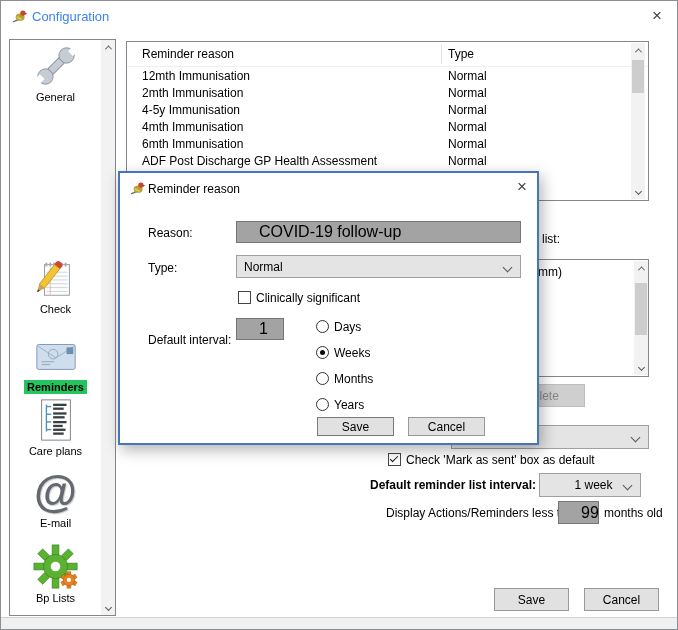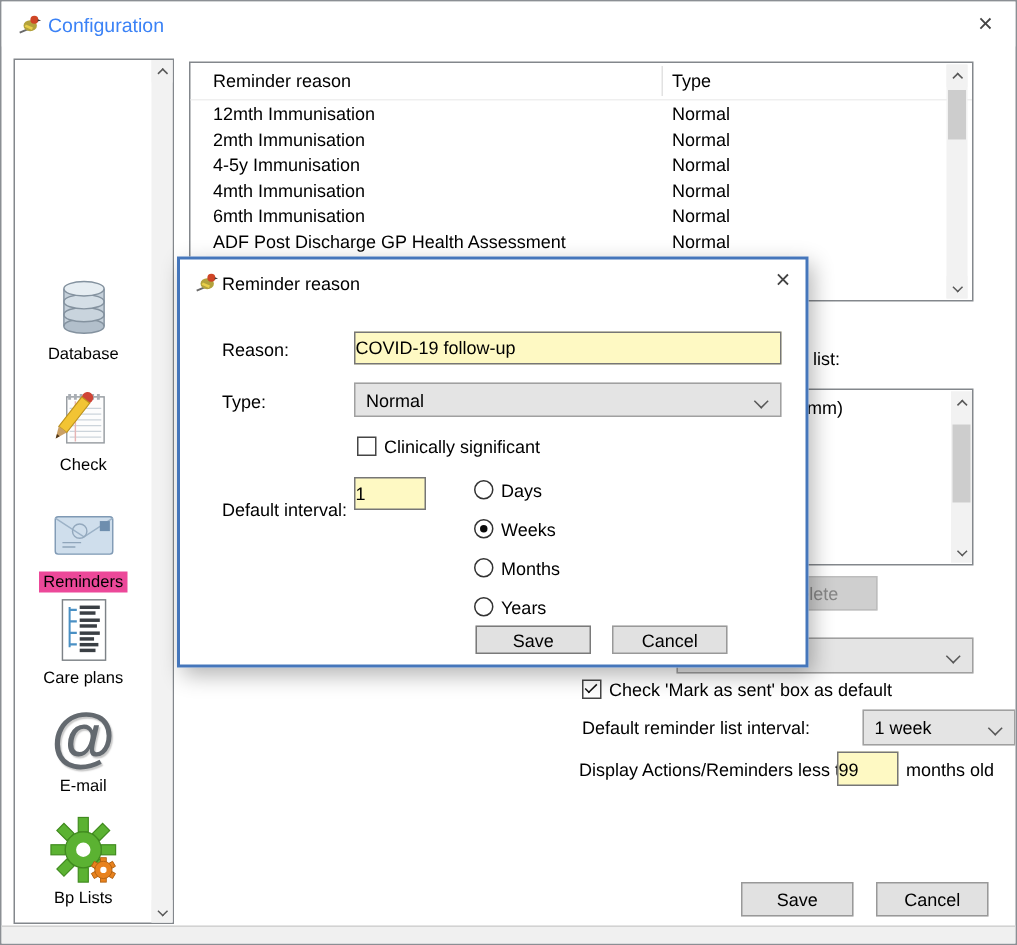--- a/index.html
+++ b/index.html
@@ -12,21 +12,21 @@
   .close-x{position:absolute;font-size:17px;color:#444;line-height:1;cursor:default;}
 
   
   .bird{position:absolute;width:17px;height:17px;}
 
   
   #sidebar{position:absolute;left:8px;top:38px;width:107px;height:577px;background:#fff;border:1px solid #83878c;box-sizing:border-box;}
   .side-item{position:absolute;left:0;width:91px;text-align:center;}
   .side-item .icn{height:48px;display:flex;align-items:center;justify-content:center;}
   .slabel{font-size:11px;color:#000;display:inline-block;padding:1px 3px;}
-  .slabel.sel{background:#ec4899;}
+  .slabel.sel{background:#22c55e;font-weight:bold;}
 
   
   .vscroll{position:absolute;background:#f2f2f2;}
   .sb-arrow{position:absolute;left:0;width:100%;height:15px;display:flex;align-items:center;justify-content:center;background:#f2f2f2;}
   .sb-thumb{position:absolute;left:1px;right:1px;background:#cdcdcd;}
   .chev{width:6px;height:6px;border-right:1.5px solid #585858;border-bottom:1.5px solid #585858;transform:rotate(45deg);display:inline-block;}
   .chev.up{transform:rotate(-135deg) translate(-1px,-1px);}
   .chev.sm{width:4px;height:4px;}
 
   
@@ -34,21 +34,21 @@
   .thead{position:absolute;left:0;top:0;width:100%;height:24px;}
   .thead .c1{position:absolute;left:15px;top:5px;}
   .thead .c2{position:absolute;left:321px;top:5px;}
   .hdiv{position:absolute;left:314px;top:2px;width:1px;height:20px;background:#e2e2e2;}
   .hline{position:absolute;left:0;top:24px;width:100%;height:1px;background:#efefef;}
   .trow{position:absolute;left:0;width:100%;height:17px;}
   .trow .c1{position:absolute;left:15px;top:2px;}
   .trow .c2{position:absolute;left:321px;top:2px;}
 
   
-  .tbox{position:absolute;background:#fef9c3;border:1px solid #767676;box-sizing:border-box;display:flex;align-items:center;padding-left:0;font-size:12px;}
+  .tbox{position:absolute;background:#a3a3a3;border:1px solid #767676;box-sizing:border-box;display:flex;align-items:center;padding-left:22px;font-size:16px;}
   .combo{position:absolute;background:#e4e4e4;border:1px solid #a0a0a0;box-sizing:border-box;display:flex;align-items:center;padding-left:7px;font-size:12px;}
   .combo .chev{position:absolute;right:9px;top:8px;}
   .btn{position:absolute;background:#e1e1e1;border:1px solid #999;box-sizing:border-box;display:flex;align-items:center;justify-content:center;font-size:12px;}
   .btn.disabled{background:#cfcfcf;border-color:#bdbdbd;color:#868686;}
   .chk{position:absolute;width:13px;height:13px;border:1px solid #454545;background:#fff;box-sizing:border-box;}
   .chk.checked::after{content:"";position:absolute;left:1px;top:2px;width:7px;height:3px;border-left:1.6px solid #111;border-bottom:1.6px solid #111;transform:rotate(-45deg);}
   .radio{position:absolute;width:13px;height:13px;border:1px solid #333;border-radius:50%;background:#fff;box-sizing:border-box;}
   .radio.sel::after{content:"";display:block;width:5px;height:5px;margin:3px;border-radius:50%;background:#0a0a0a;}
 
   
@@ -73,33 +73,33 @@
       <ellipse cx="8.6" cy="8.6" rx="4.2" ry="3.4" fill="#b3a23c"></ellipse>
       <path d="M5.5 8.5 L10 10.5" stroke="#e9cf49" stroke-width="1.6" fill="none"></path>
       <circle cx="11.2" cy="4.8" r="2.5" fill="#cf4526"></circle>
       <path d="M13.4 4.6 L15.4 5.4 L13.2 6" fill="#3c3c3c"></path>
     </svg>
     <span id="title-text">Configuration</span>
     <span class="close-x" style="left:651px;top:6px;">×</span>
   </div>
 
   <div id="sidebar">
-    <div class="side-item" style="top:140px;">
+    <div class="side-item" style="top:2px;">
       <div class="icn">
         <svg width="46" height="46" viewBox="0 0 48 48">
-          <rect x="10" y="12" width="28" height="26" fill="#c5d0da"></rect>
-          <ellipse cx="24" cy="38" rx="14" ry="5" fill="#b2bfcb" stroke="#84929f"></ellipse>
-          <ellipse cx="24" cy="30" rx="14" ry="5" fill="#c9d4dd" stroke="#84929f"></ellipse>
-          <ellipse cx="24" cy="21" rx="14" ry="5" fill="#d4dee6" stroke="#84929f"></ellipse>
-          <ellipse cx="24" cy="12" rx="14" ry="5" fill="#e6edf2" stroke="#84929f"></ellipse>
-          <line x1="10" y1="12" x2="10" y2="38" stroke="#84929f"></line>
-          <line x1="38" y1="12" x2="38" y2="38" stroke="#84929f"></line>
-        </svg>
-      </div>
-      <span class="slabel">Database</span>
+          <g fill="#c6ccd4" stroke="#8a929c" stroke-width="1">
+            <circle cx="13" cy="35" r="8"></circle>
+              <circle cx="35" cy="13" r="8"></circle>
+            <rect x="16" y="20" width="16" height="8" transform="rotate(-45 24 24)"></rect>
+          </g>
+          <rect x="1" y="36" width="10" height="7" transform="rotate(-45 5 39)" fill="#fff"></rect>
+          <rect x="38" y="4" width="10" height="7" transform="rotate(-45 43 8)" fill="#fff"></rect>
+        </svg>
+      </div>
+      <span class="slabel">General</span>
     </div>
     <div class="side-item" style="top:214px;">
       <div class="icn">
         <svg width="46" height="46" viewBox="0 0 48 48">
           <rect x="12" y="10" width="26" height="32" fill="#fdfdfd" stroke="#979ca1"></rect>
           <g stroke="#a9aeb4" stroke-width="2">
             <line x1="14" y1="8" x2="14" y2="12"></line>
               <line x1="18" y1="8" x2="18" y2="12"></line>
             <line x1="22" y1="8" x2="22" y2="12"></line>
               <line x1="26" y1="8" x2="26" y2="12"></line>
@@ -269,22 +269,22 @@
 
   <div class="btn disabled" style="left:497px;top:383px;width:87px;height:23px;">Delete</div>
 
   <div class="combo" id="behind-combo">
     <span class="chev"></span>
   </div>
 
   <div class="chk checked" style="left:387px;top:452px;"></div>
   <span class="lbl" style="left:405px;top:452px;">Check 'Mark as sent' box as default</span>
 
-  <span class="lbl" style="left:387px;top:477px;">Default reminder list interval:</span>
-  <div class="combo" style="left:574px;top:472px;width:102px;height:24px;">
+  <span class="lbl" style="left:369px;top:477px;font-weight:bold;">Default reminder list interval:</span>
+  <div class="combo" style="left:538px;top:472px;width:102px;height:24px;justify-content:center;">
     <span>1 week</span>
     <span class="chev"></span>
   </div>
 
   <span class="lbl" style="left:385px;top:505px;">Display Actions/Reminders less than</span>
   <div class="tbox" style="left:557px;top:500px;width:41px;height:23px;">99</div>
   <span class="lbl" style="left:603px;top:505px;">months old</span>
 
   <div class="btn" style="left:493px;top:587px;width:75px;height:23px;">Save</div>
   <div class="btn" style="left:583px;top:587px;width:75px;height:23px;">Cancel</div>

